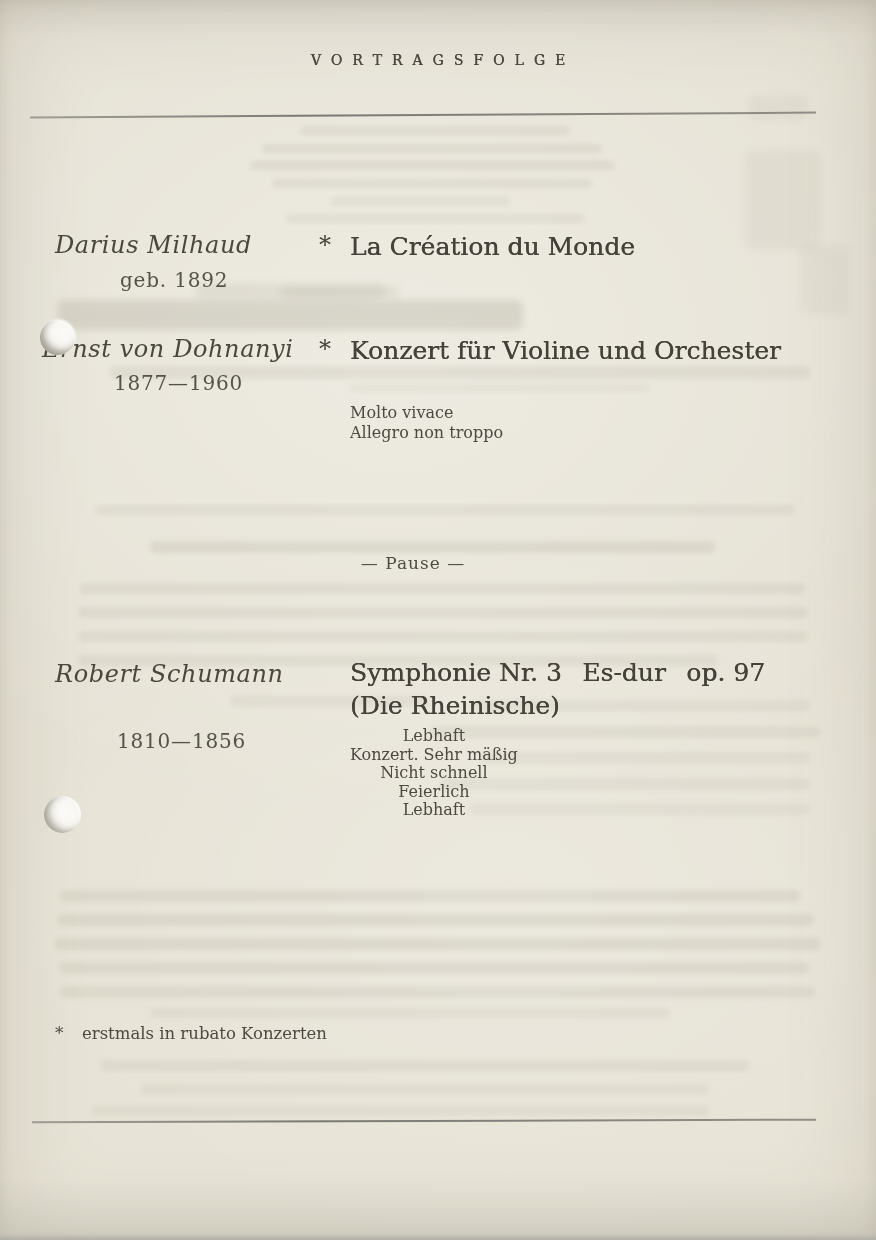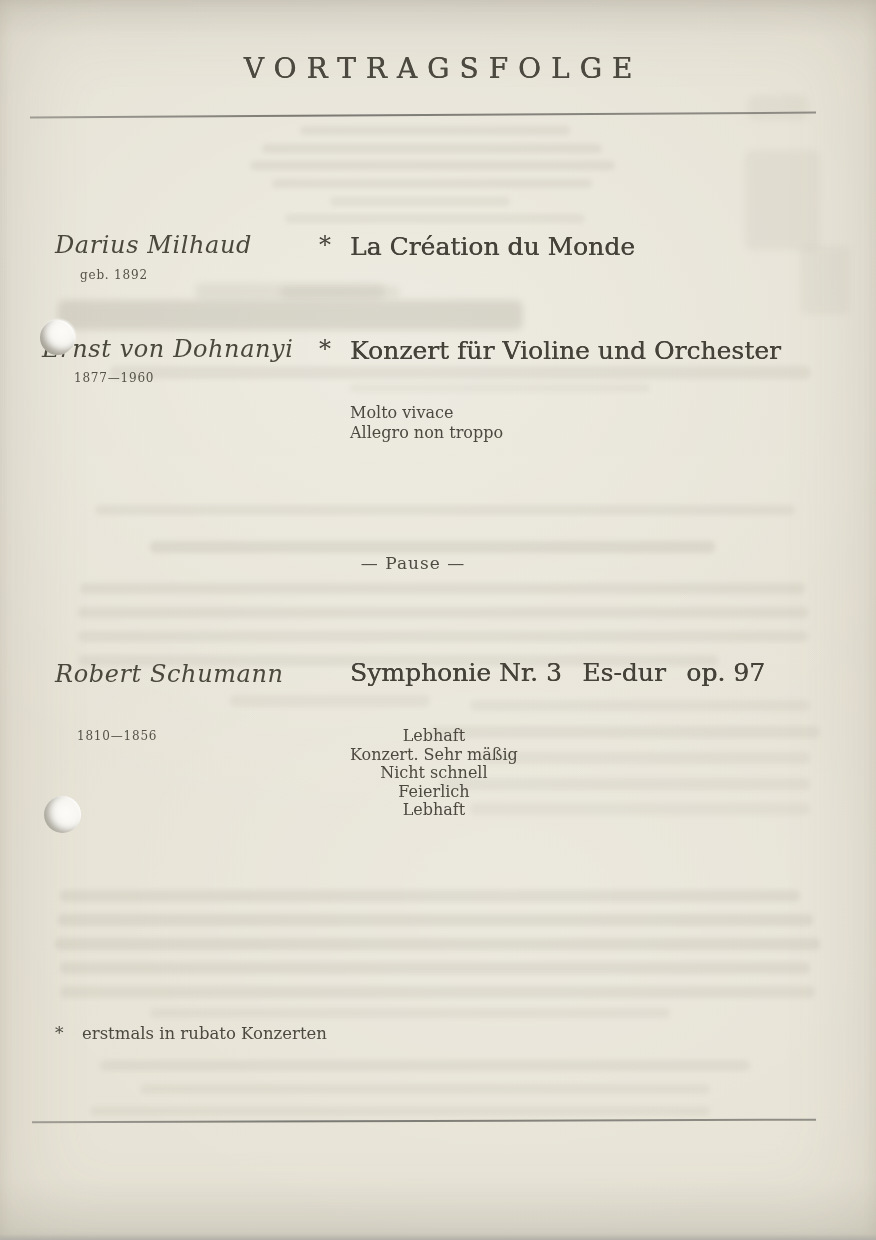--- a/index.html
+++ b/index.html
@@ -7,28 +7,28 @@
   .page{
     position:relative;width:876px;height:1240px;overflow:hidden;color:#474439;
     background:
       radial-gradient(ellipse 900px 700px at 45% 28%, rgba(255,255,255,0.30), rgba(255,255,255,0) 70%),
       radial-gradient(ellipse 760px 520px at 58% 72%, rgba(255,255,255,0.20), rgba(255,255,255,0) 70%),
       linear-gradient(180deg,#d9d5c8 0%,#e6e2d5 3%,#e7e3d6 95%,#d9d6c9 100%);
     box-shadow: inset 0 0 90px rgba(118,110,92,0.20), inset 0 0 14px rgba(118,110,92,0.14);
   }
   .title{
     position:absolute;top:52px;left:0;width:100%;margin:0;text-align:center;
-    font-size:28px;font-weight:normal;letter-spacing:10px;text-indent:10px;color:#4c4940;
+    font-size:14px;font-weight:normal;letter-spacing:10px;text-indent:10px;color:#4c4940;
     text-shadow:0.4px 0 currentColor;
   }
   .rule{position:absolute;height:2px;background:linear-gradient(90deg,rgba(122,121,115,0.65),rgba(116,115,109,0.95) 35%,rgba(122,121,115,0.8));}
   .rule-top{top:114px;left:30px;width:786px;transform:rotate(-0.35deg);}
   .rule-bottom{top:1120px;left:32px;width:784px;transform:rotate(-0.2deg);}
   .composer{position:absolute;font-style:italic;font-size:24px;letter-spacing:0.6px;color:#4a473d;white-space:nowrap;}
-  .dates{position:absolute;font-size:12px;letter-spacing:0.8px;color:#55524a;white-space:nowrap;}
+  .dates{position:absolute;font-size:20px;letter-spacing:0.8px;color:#55524a;white-space:nowrap;margin-left:40px;}
   .work{position:absolute;font-size:25px;line-height:33px;color:#45423a;white-space:nowrap;text-shadow:0.3px 0 currentColor;}
   .work .mark{position:absolute;left:-31px;top:-1px;font-size:24px;text-shadow:none;}
   .movements{position:absolute;font-size:16px;color:#4c4941;white-space:nowrap;}
   .movements .movement{line-height:19.5px;}
   .movements-tight .movement{line-height:18.5px;text-align:center;}
   .pause{position:absolute;top:553px;left:308px;width:210px;text-align:center;font-size:17px;letter-spacing:1px;color:#4e4b43;}
   .footnote{position:absolute;top:1023px;left:55px;font-size:16.5px;color:#4c4941;white-space:nowrap;}
   .footnote .mark{display:inline-block;width:27px;font-size:17px;}
   .punch{position:absolute;border-radius:50%;z-index:6;}
   .punch-1{left:40px;top:320px;width:35px;height:35px;
@@ -114,20 +114,21 @@
     </section>
 
     <div class="pause">— Pause —</div>
 
     <section>
       <div class="composer" style="left:55px;top:660px">Robert Schumann</div>
       <div class="dates" style="left:77px;top:729px">1810—1856</div>
       <div class="work" style="left:350px;top:656px">
         <span class="mark"></span>
         <div>Symphonie Nr. 3  Es-dur  op. 97</div>
+        <div>(Die Rheinische)</div>
       </div>
       <div class="movements movements-tight" style="left:350px;top:727px">
         <div class="movement">Lebhaft</div>
         <div class="movement">Konzert. Sehr mäßig</div>
         <div class="movement">Nicht schnell</div>
         <div class="movement">Feierlich</div>
         <div class="movement">Lebhaft</div>
       </div>
     </section>
 

